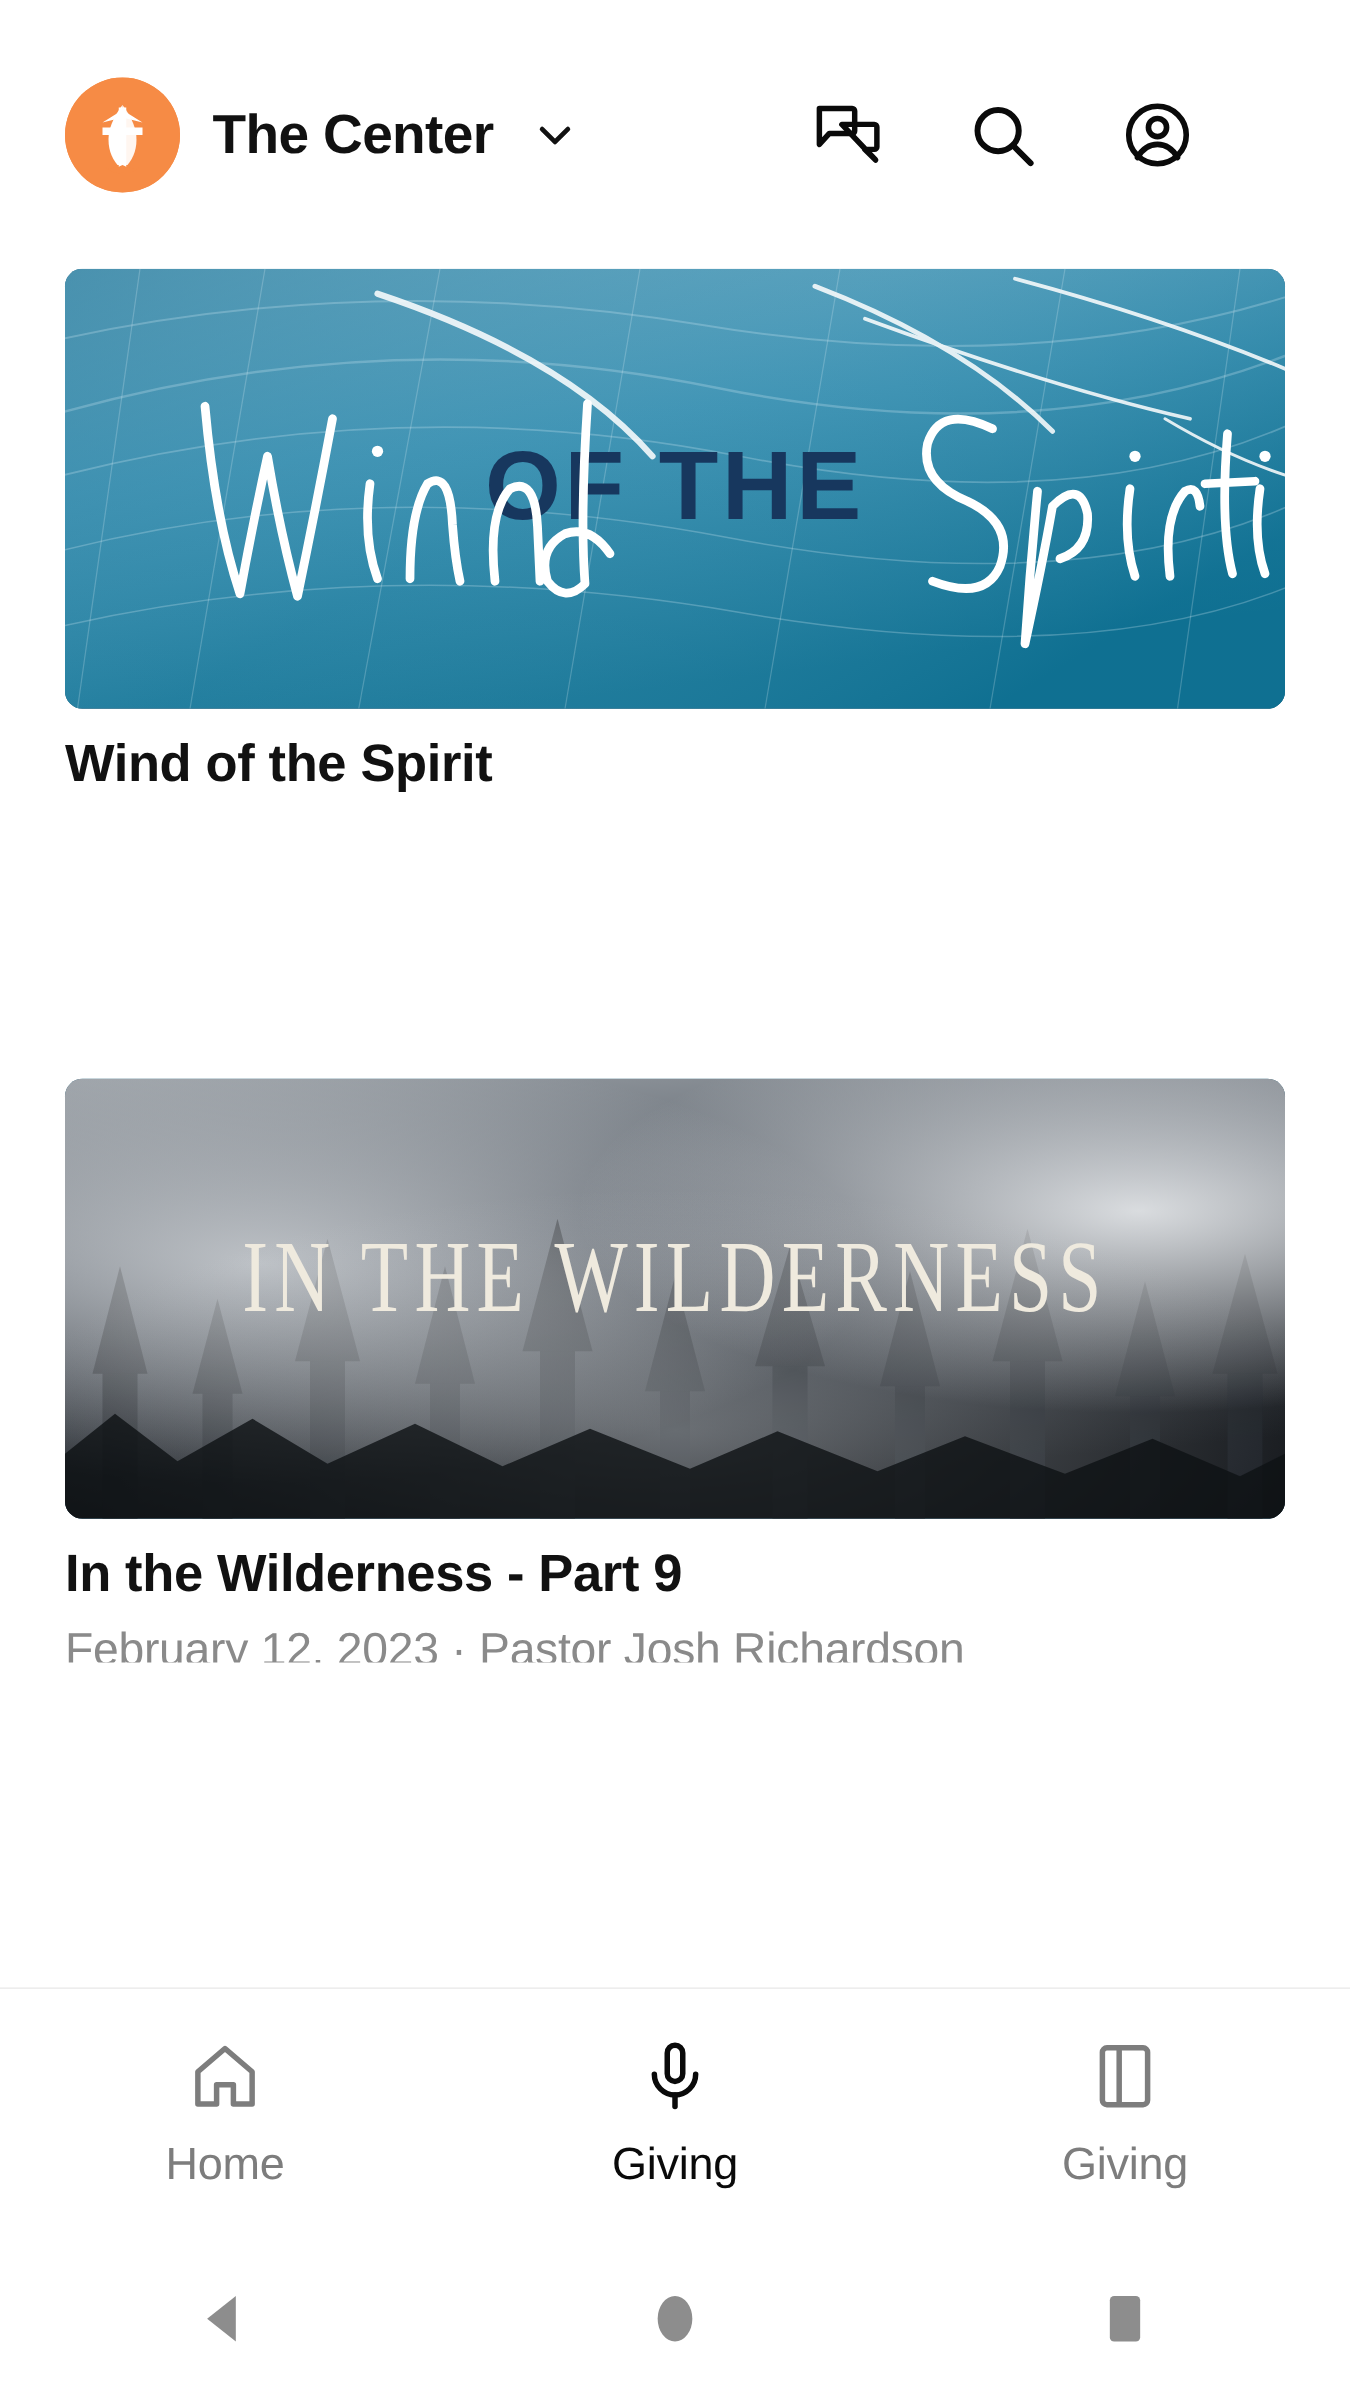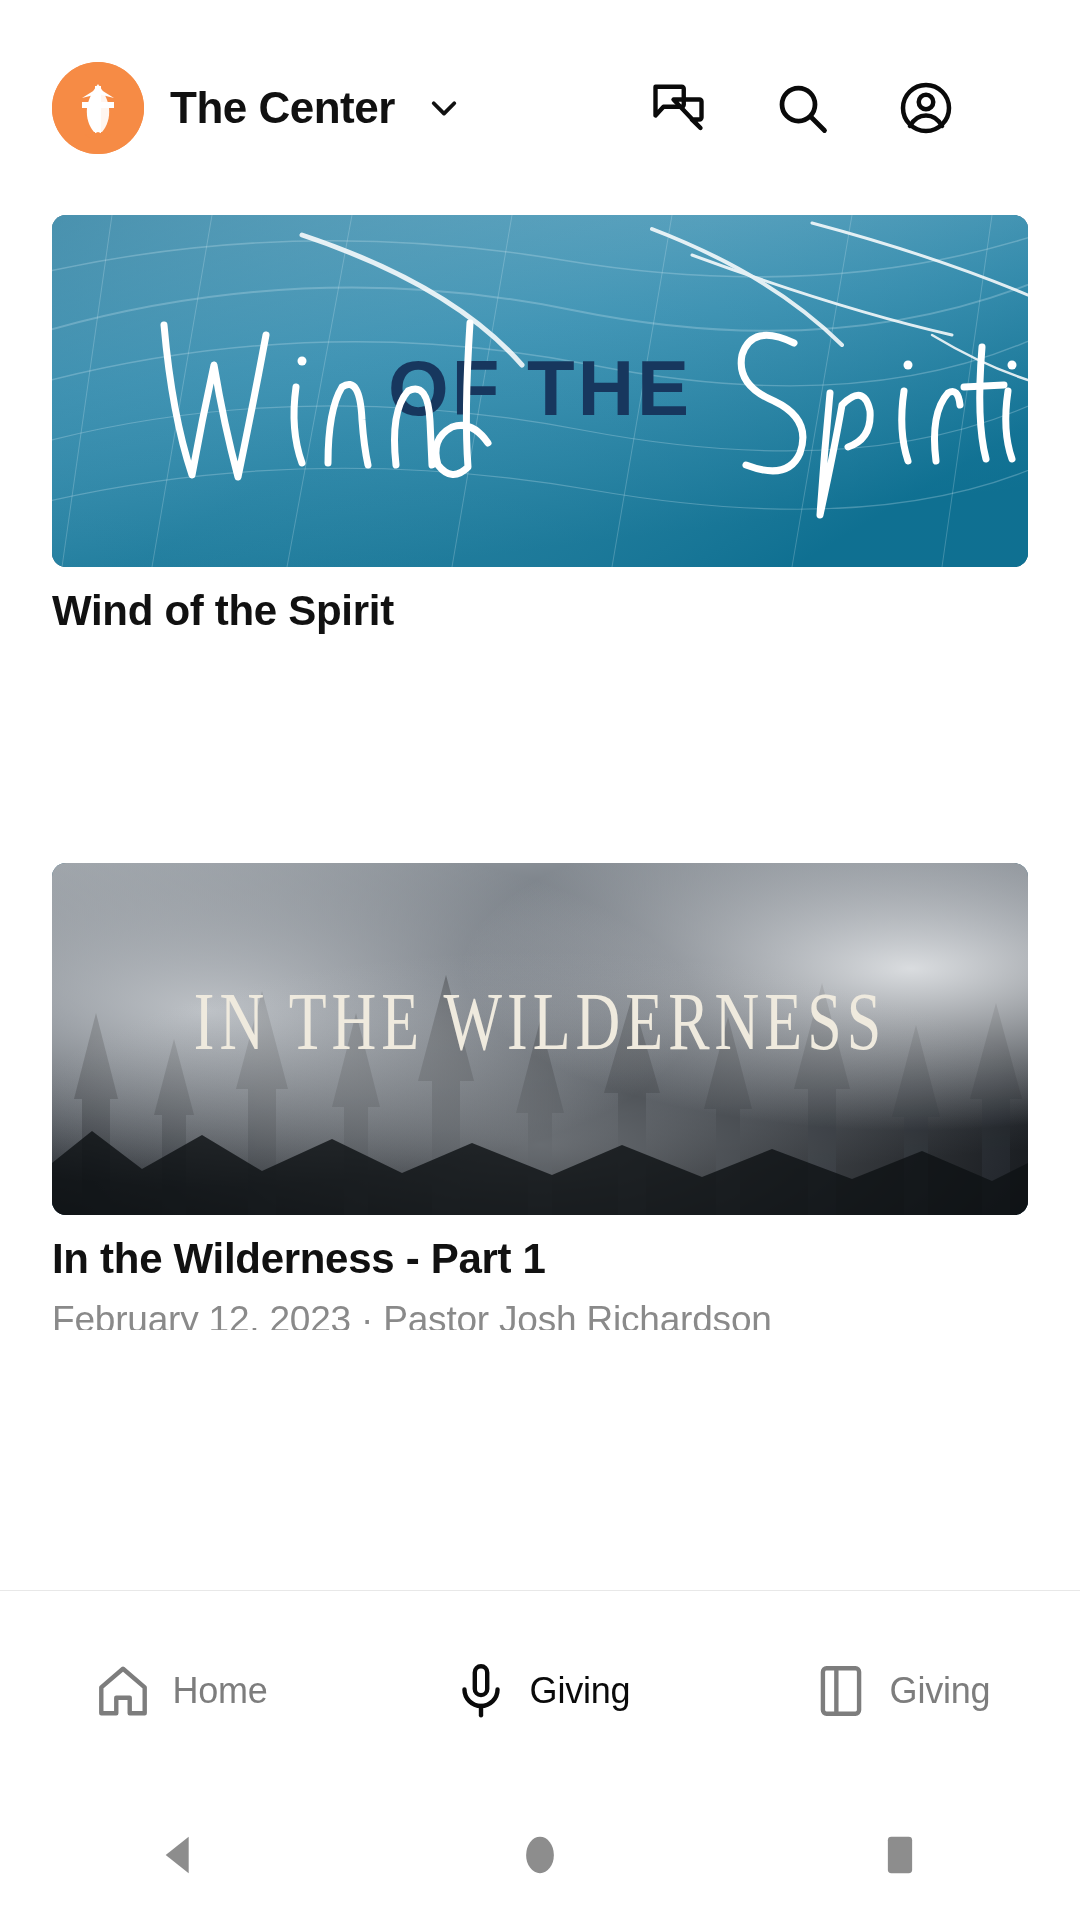--- a/index.html
+++ b/index.html
@@ -55,21 +55,21 @@
   }
   .gap-a { height:228px; }
 
   
   .tabbar {
     position:absolute; left:0; bottom:130px; width:1080px; height:200px;
     background:#fff; border-top:1px solid #e8e8e8;
     display:flex; align-items:center;
   }
   .tab {
-    flex:1; display:flex; flex-direction:row;
+    flex:1; display:flex; flex-direction:column;
     align-items:center; justify-content:center; gap:18px;
   }
   .tab svg { width:62px; height:62px; display:block; }
   .tab-label { font-size:36px; color:#7d7d7d; letter-spacing:-0.2px; }
   .tab.active .tab-label { color:#0a0a0a; }
 
   
   .sysnav {
     position:absolute; left:0; bottom:0; width:1080px; height:130px;
     background:#fff; display:flex; align-items:center; justify-content:space-around;
@@ -239,21 +239,21 @@
           <rect width="976" height="352" fill="url(#mist1)"></rect>
           <rect width="976" height="352" fill="url(#mist2)"></rect>
           <rect width="976" height="352" fill="url(#mist3)"></rect>
           <g fill="#0e1114" opacity="0.8">
             <path d="M0 352 L0 300 L40 268 L90 306 L150 272 L210 308 L280 276 L350 310
                      L420 280 L500 312 L570 282 L650 314 L720 286 L800 316 L870 288 L940 318 L976 300 L976 352 Z"></path>
           </g>
           <text x="488" y="186" text-anchor="middle" font-family="Liberation Serif, serif" font-size="62" font-weight="normal" fill="#efeade" letter-spacing="5" transform="translate(0,0) scale(1,1.32)" style="transform-origin:488px 186px">IN THE WILDERNESS</text>
         </svg>
       </div>
-      <div class="card-title">In the Wilderness - Part 1</div>
+      <div class="card-title">In the Wilderness - Part 9</div>
       <div class="card-meta">February 12, 2023 · Pastor Josh Richardson</div>
     </div>
 
   </div>
 
   <div class="tabbar">
 
     <div class="tab">
       <svg viewBox="0 0 24 24">
         <path d="M3.6 10.6 L12 3.4 L20.4 10.6 L20.4 20.6 L14.6 20.6 L14.6 14.6 L9.4 14.6 L9.4 20.6 L3.6 20.6 Z" fill="none" stroke="#7d7d7d" stroke-width="1.7" stroke-linejoin="round"></path>

